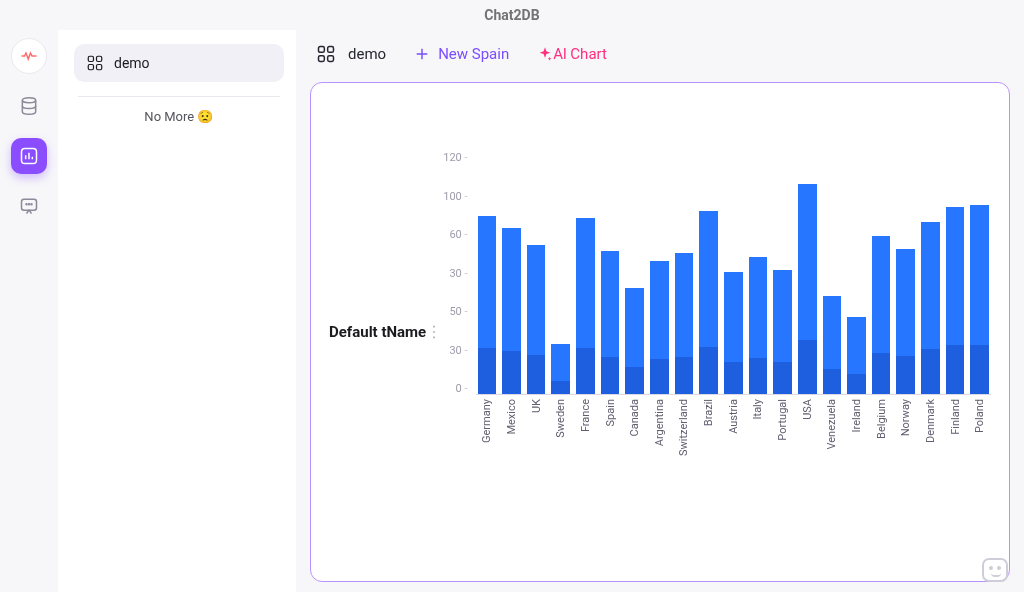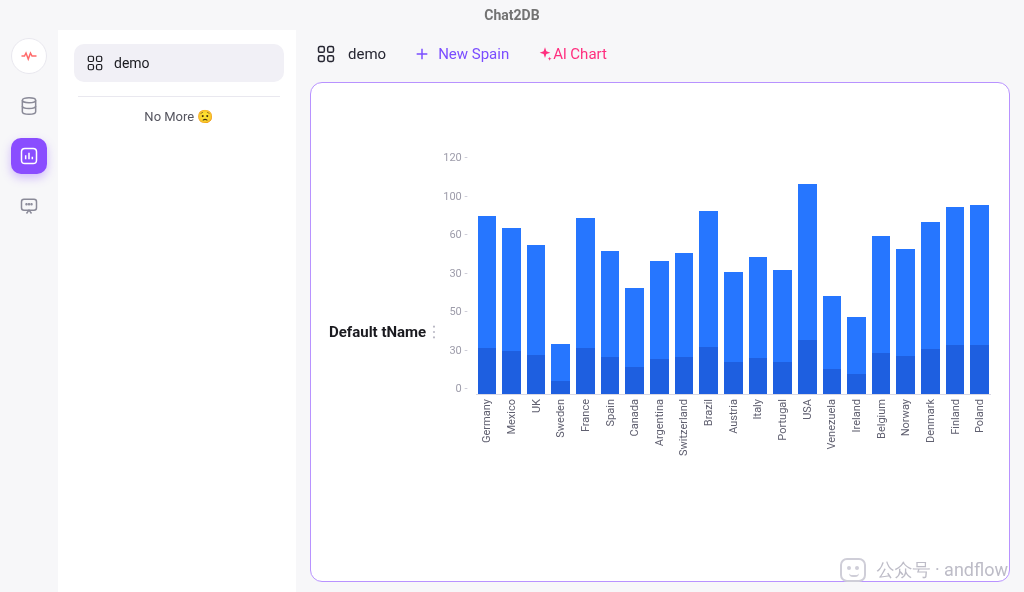--- a/index.html
+++ b/index.html
@@ -250,14 +250,13 @@
         </div>
       </div>
     </div>
   </div>
 </div>
 
 <div class="wm">
   <div class="bubble">
       <div class="m"></div>
     </div>
-  <span>公众号 · andflow</span>
 </div>
 
 </body></html>

